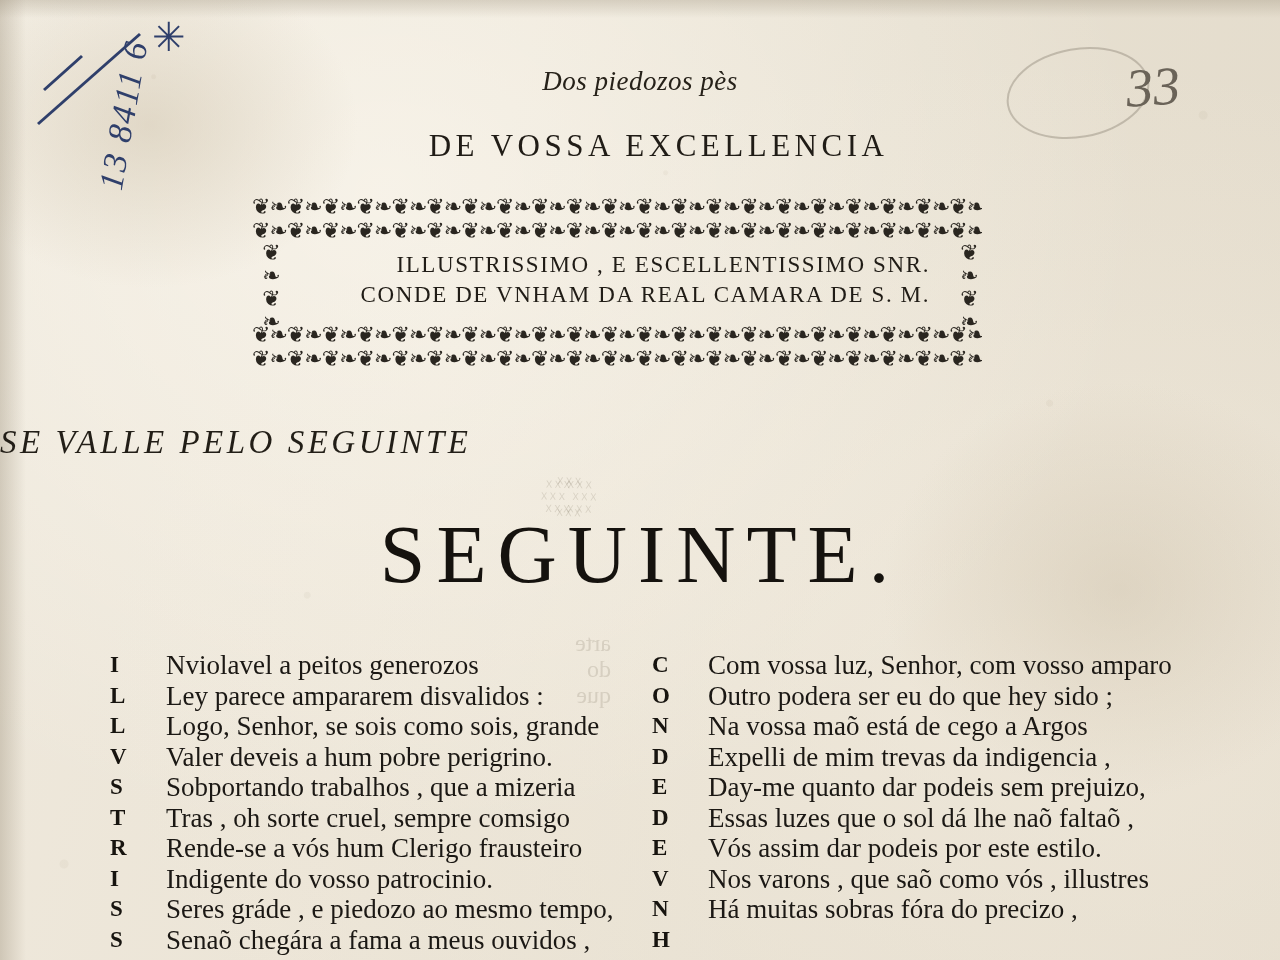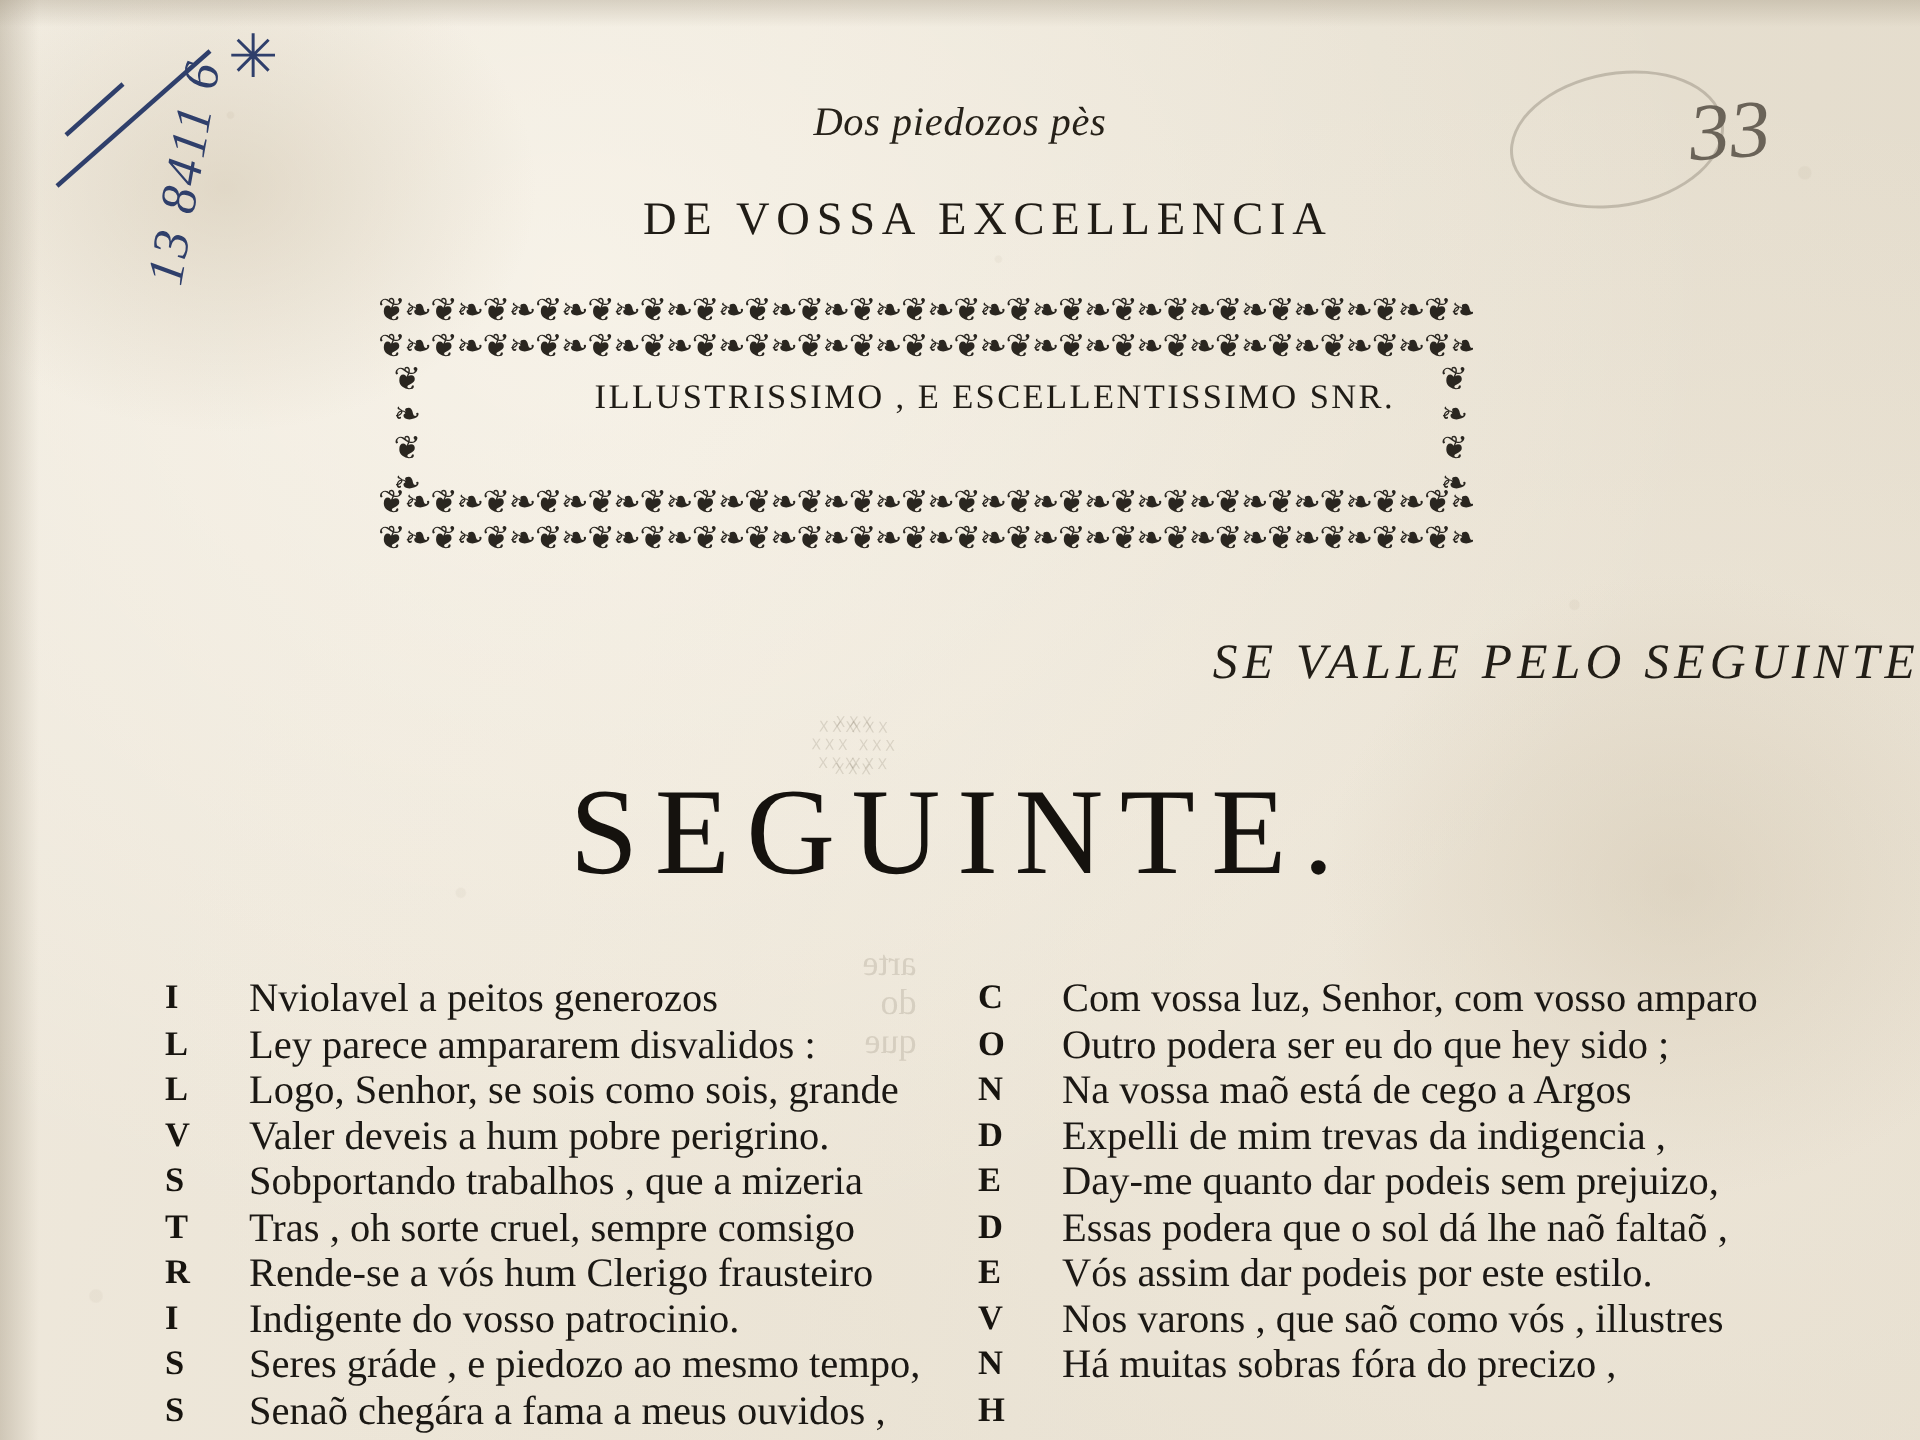--- a/index.html
+++ b/index.html
@@ -114,21 +114,21 @@
     letter-spacing: 1.6px;
     line-height: 30px;
     color: #201c16;
     white-space: nowrap;
   }
 
   
   .mid-italic {
     position: absolute;
     top: 424px; left: 0; right: 0;
-    text-align: right;
+    text-align: left;
     font-style: italic;
     font-size: 33px;
     letter-spacing: 3.5px;
     color: #221e17;
   }
   
   .big-title {
     position: absolute;
     top: 508px; left: 0; right: 0;
     text-align: center;
@@ -247,20 +247,21 @@
   <div id="ornament-box">
     <div class="orn-row orn-top">❦❧❦❧❦❧❦❧❦❧❦❧❦❧❦❧❦❧❦❧❦❧❦❧❦❧❦❧❦❧❦❧❦❧❦❧❦❧❦❧❦❧❦❧❦❧❦❧❦❧❦❧</div>
     <div class="orn-row orn-top2">❦❧❦❧❦❧❦❧❦❧❦❧❦❧❦❧❦❧❦❧❦❧❦❧❦❧❦❧❦❧❦❧❦❧❦❧❦❧❦❧❦❧❦❧❦❧❦❧❦❧❦❧</div>
     <div class="orn-row orn-bot">❦❧❦❧❦❧❦❧❦❧❦❧❦❧❦❧❦❧❦❧❦❧❦❧❦❧❦❧❦❧❦❧❦❧❦❧❦❧❦❧❦❧❦❧❦❧❦❧❦❧❦❧</div>
     <div class="orn-row orn-bot2">❦❧❦❧❦❧❦❧❦❧❦❧❦❧❦❧❦❧❦❧❦❧❦❧❦❧❦❧❦❧❦❧❦❧❦❧❦❧❦❧❦❧❦❧❦❧❦❧❦❧❦❧</div>
     <div class="orn-row orn-left">❦❧❦❧❦❧❦❧</div>
     <div class="orn-row orn-right">❦❧❦❧❦❧❦❧</div>
 
     <div class="orn-inner-lines">
       <div class="orn-line">ILLUSTRISSIMO , E ESCELLENTISSIMO  SNR.</div>
+      <div class="orn-line">CONDE DE VNHAM DA REAL CAMARA DE S. M.</div>
     </div>
   </div>
 
   <div class="mid-italic">SE VALLE PELO SEGUINTE</div>
   <div class="big-title">SEGUINTE.</div>
 
   <div id="columns">
     <div class="col">
       <div class="acrostic">
           <span>I</span>
@@ -302,21 +303,21 @@
           <span>N</span>
           <span>H</span>
           <span>A</span>
         </div>
       <div class="lines">
           <p class="verse">Com vossa luz, Senhor, com vosso amparo</p>
           <p class="verse">Outro podera ser eu do que hey sido ;</p>
           <p class="verse">Na vossa maõ está de cego a Argos</p>
           <p class="verse">Expelli de mim trevas da indigencia ,</p>
           <p class="verse">Day-me quanto dar podeis sem prejuizo,</p>
-          <p class="verse">Essas podera que o sol dá lhe naõ faltaõ ,</p>
+          <p class="verse">Essas luzes que o sol dá lhe naõ faltaõ ,</p>
           <p class="verse">Vós assim dar podeis por este estilo.</p>
           <p class="verse">Nos varons , que saõ como vós , illustres</p>
           <p class="verse">Há muitas sobras fóra do precizo ,</p>
         </div>
     </div>
   </div>
 
   <svg id="ink-slash" class="ink" viewBox="0 0 120 110">
     <path d="M8 96 L110 6" stroke="#2f3f6b" stroke-width="3" fill="none"></path>
     <path d="M14 62 L52 28" stroke="#2f3f6b" stroke-width="3" fill="none"></path>

